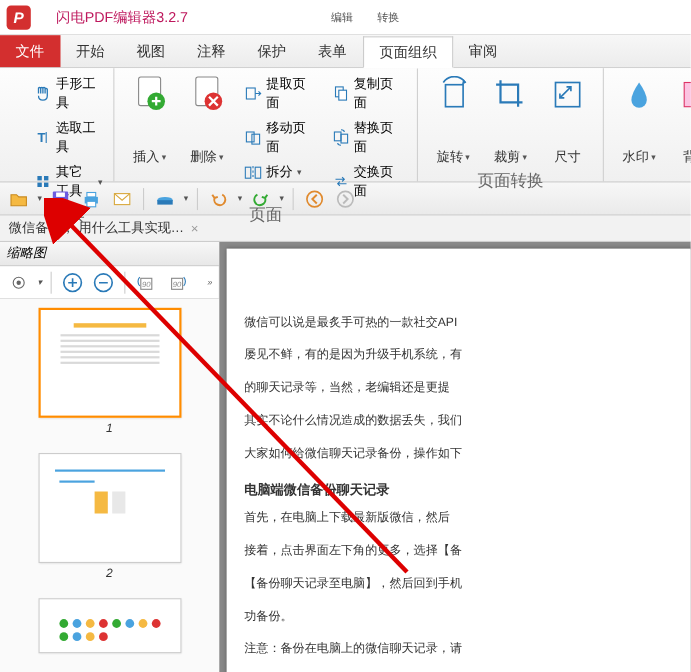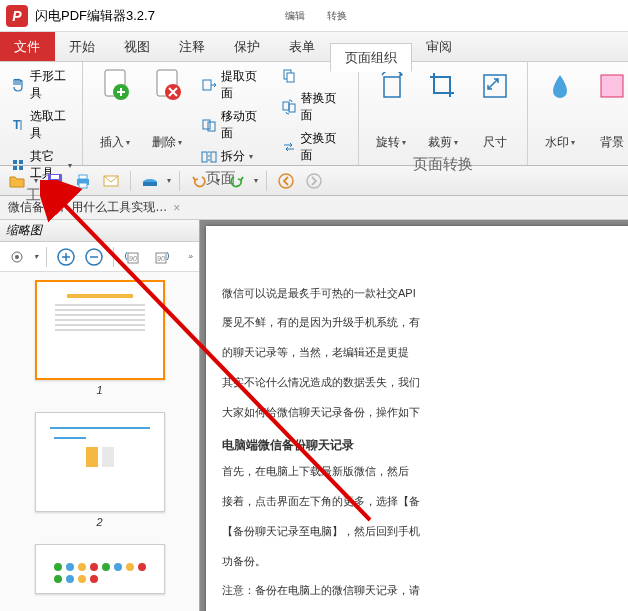--- a/index.html
+++ b/index.html
@@ -1,32 +1,32 @@
 <!DOCTYPE html>
 <html><head>
 <meta charset="utf-8">
 <style>
 * { margin: 0; padding: 0; box-sizing: border-box; font-family: "Microsoft YaHei", Arial, sans-serif; }
 body { width: 628px; height: 611px; overflow: hidden; background: #fff; font-size: 12px; position: relative; }
 
 
 .titlebar { height: 32px; background: #fff; display: flex; align-items: center; padding-left: 6px; border-bottom: 1px solid #ddd; }
 .logo { width: 22px; height: 22px; background: #d32f2f; border-radius: 4px; display: flex; align-items: center; justify-content: center; color: #fff; font-weight: bold; font-size: 14px; font-style: italic; }
-.app-title { margin-left: 7px; font-size: 13px; color: #000000; }
+.app-title { margin-left: 23px; font-size: 13px; color: #be185d; }
 .mini-tabs { margin-left: 120px; display: flex; gap: 2px; }
 .mini-tab { padding: 4px 10px; font-size: 10px; color: #555; cursor: pointer; }
 
 
 .ribbon-tabs { height: 30px; background: linear-gradient(#f7f7f7,#ececec); display: flex; align-items: stretch; border-bottom: 1px solid #ccc; }
 .ribbon-tab { padding: 0 14px; display: flex; align-items: center; font-size: 13px; color: #333; cursor: pointer; border-right: 1px solid transparent; }
 .ribbon-tab.file { background: #d32f2f; color: #fff; }
-.ribbon-tab.active { background: #fff; border: 1px solid #ccc; border-bottom: 1px solid #fff; position: relative; top: 11px; }
-
-
-.ribbon { height: 104px; background: linear-gradient(#fdfdfd,#f0f0f0); border-bottom: 1px solid #bbb; display: flex; }
+.ribbon-tab.active { background: #fff; border: 1px solid #ccc; border-bottom: 1px solid #fff; position: relative; top: 1px; }
+
+
+.ribbon { height: 104px; background: linear-gradient(#fdfdfd,#f0f0f0); border-bottom: 1px solid #bbb; display: flex; padding-left: 21px; }
 .ribbon-group { border-right: 1px solid #d0d0d0; display: flex; flex-direction: column; }
 .ribbon-group-body { flex: 1; display: flex; align-items: flex-start; padding: 4px 6px 0 6px; }
 .ribbon-group-label { text-align: center; font-size: 15px; color: #666; padding: 2px 0 3px 0; }
 
 .tool-col { display: flex; flex-direction: column; gap: 2px; }
 .small-btn { display: flex; align-items: center; gap: 4px; padding: 2px 4px; cursor: pointer; min-width: 70px; }
 .small-icon { width: 16px; height: 16px; display: flex; align-items: center; justify-content: center; }
 .big-btn { display: flex; flex-direction: column; align-items: center; padding: 2px 8px; cursor: pointer; }
 .big-icon { width: 36px; height: 36px; display: flex; align-items: center; justify-content: center; margin-bottom: 2px; }
 .big-label { font-size: 12px; color: #333; display: flex; align-items: center; gap: 2px; margin-top: 28px; }
@@ -191,20 +191,21 @@
         </div>
       </div>
       <div class="tool-col" style="margin-left:4px">
         <div class="small-btn">
           <span class="small-icon">
               <svg width="16" height="16">
                 <rect x="3" y="2" width="7" height="9" fill="none" stroke="#2a7ab8"></rect>
                 <rect x="6" y="5" width="7" height="9" fill="#fff" stroke="#2a7ab8"></rect>
               </svg>
             </span>
+          <span>复制页面</span>
         </div>
         <div class="small-btn">
           <span class="small-icon">
               <svg width="16" height="16">
                 <rect x="2" y="3" width="6" height="8" fill="none" stroke="#2a7ab8"></rect>
                 <rect x="8" y="5" width="6" height="8" fill="none" stroke="#2a7ab8"></rect>
                 <path d="M5 13 Q5 15 8 15 M11 3 Q11 1 8 1" fill="none" stroke="#2a7ab8"></path>
               </svg>
             </span>
           <span>替换页面</span>

